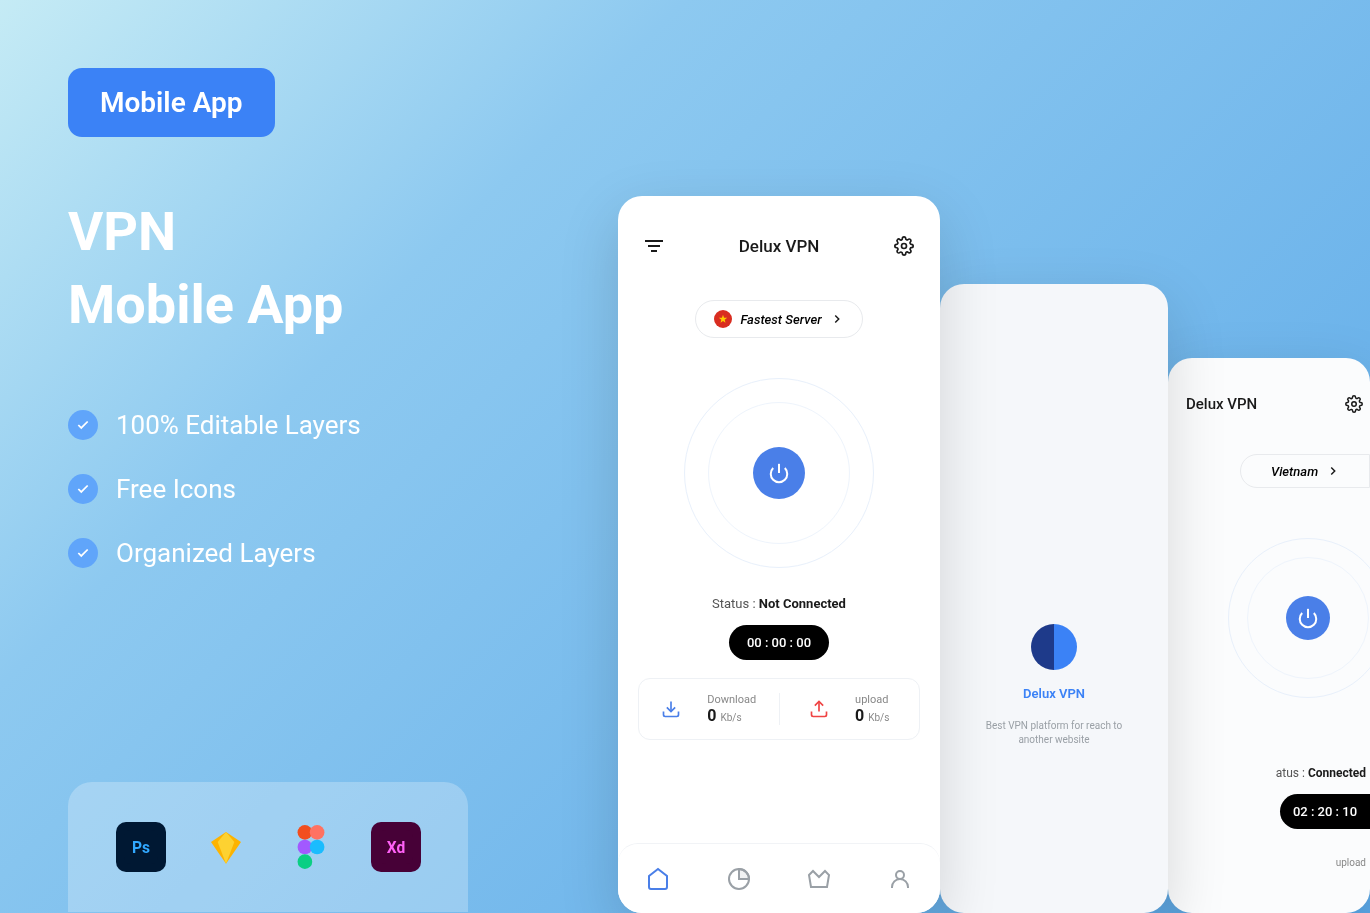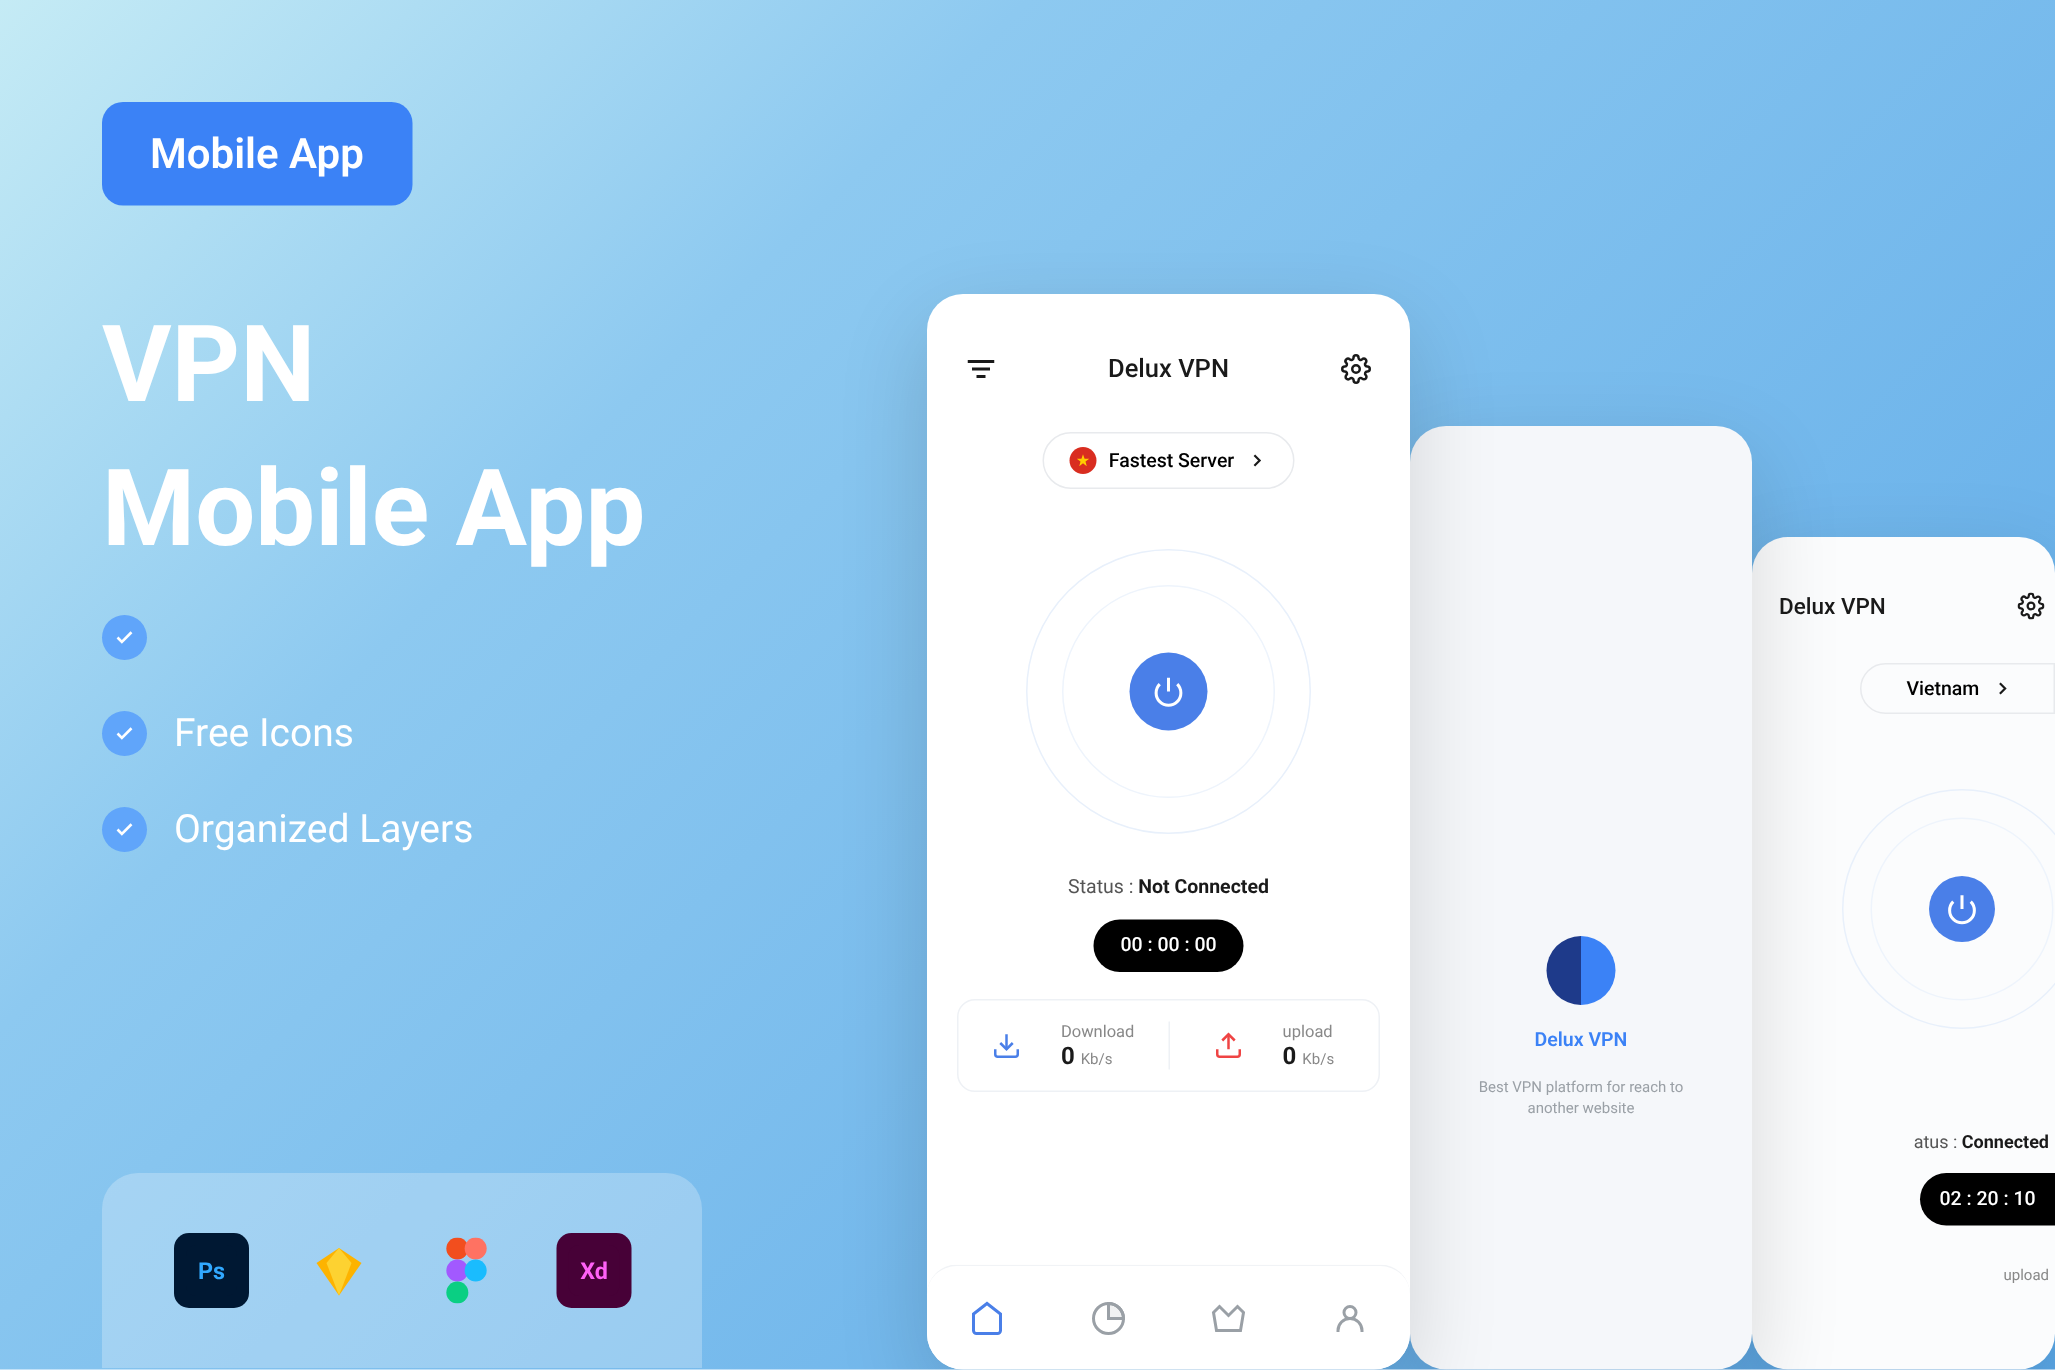--- a/index.html
+++ b/index.html
@@ -19,21 +19,21 @@
   padding: 18px 32px;
   border-radius: 14px;
   font-size: 28px;
   font-weight: 600;
 }
 .title {
   position: absolute;
   top: 196px;
   left: 68px;
   color: #fff;
-  font-size: 71px;
+  font-size: 54px;
   font-weight: 700;
   line-height: 1.35;
 }
 .features {
   position: absolute;
   top: 410px;
   left: 68px;
 }
 .feature {
   display: flex;
@@ -91,31 +91,32 @@
 .phone-header {
   display: flex;
   align-items: center;
   justify-content: space-between;
   padding: 40px 26px 16px;
 }
 .phone-title { font-size: 17px; font-weight: 500; color: #1a1a1a; }
 .icon-btn { width: 20px; height: 20px; display: flex; align-items: center; justify-content: center; }
 
 .server-pill {
-  margin: 16px auto;
+  margin: 28px auto;
   width: 168px;
   height: 38px;
   border: 1px solid #e8eaed;
   border-radius: 20px;
   display: flex;
   align-items: center;
   justify-content: center;
   gap: 8px;
   font-size: 13px;
   font-weight: 500;
+  font-style: italic;
 }
 .flag {
   width: 18px;
   height: 18px;
   border-radius: 50%;
   background: #d92d20;
   display: flex;
   align-items: center;
   justify-content: center;
 }
@@ -236,20 +237,21 @@
   <div>Mobile App</div>
 </div>
 
 <div class="features">
   <div class="feature">
     <span class="check">
         <svg viewBox="0 0 24 24" fill="none" stroke="#fff" stroke-width="3">
           <polyline points="20 6 9 17 4 12"></polyline>
         </svg>
       </span>
+    <span>100% Editable Layers</span>
   </div>
   <div class="feature">
     <span class="check">
         <svg viewBox="0 0 24 24" fill="none" stroke="#fff" stroke-width="3">
           <polyline points="20 6 9 17 4 12"></polyline>
         </svg>
       </span>
     <span>Free Icons</span>
   </div>
   <div class="feature">

